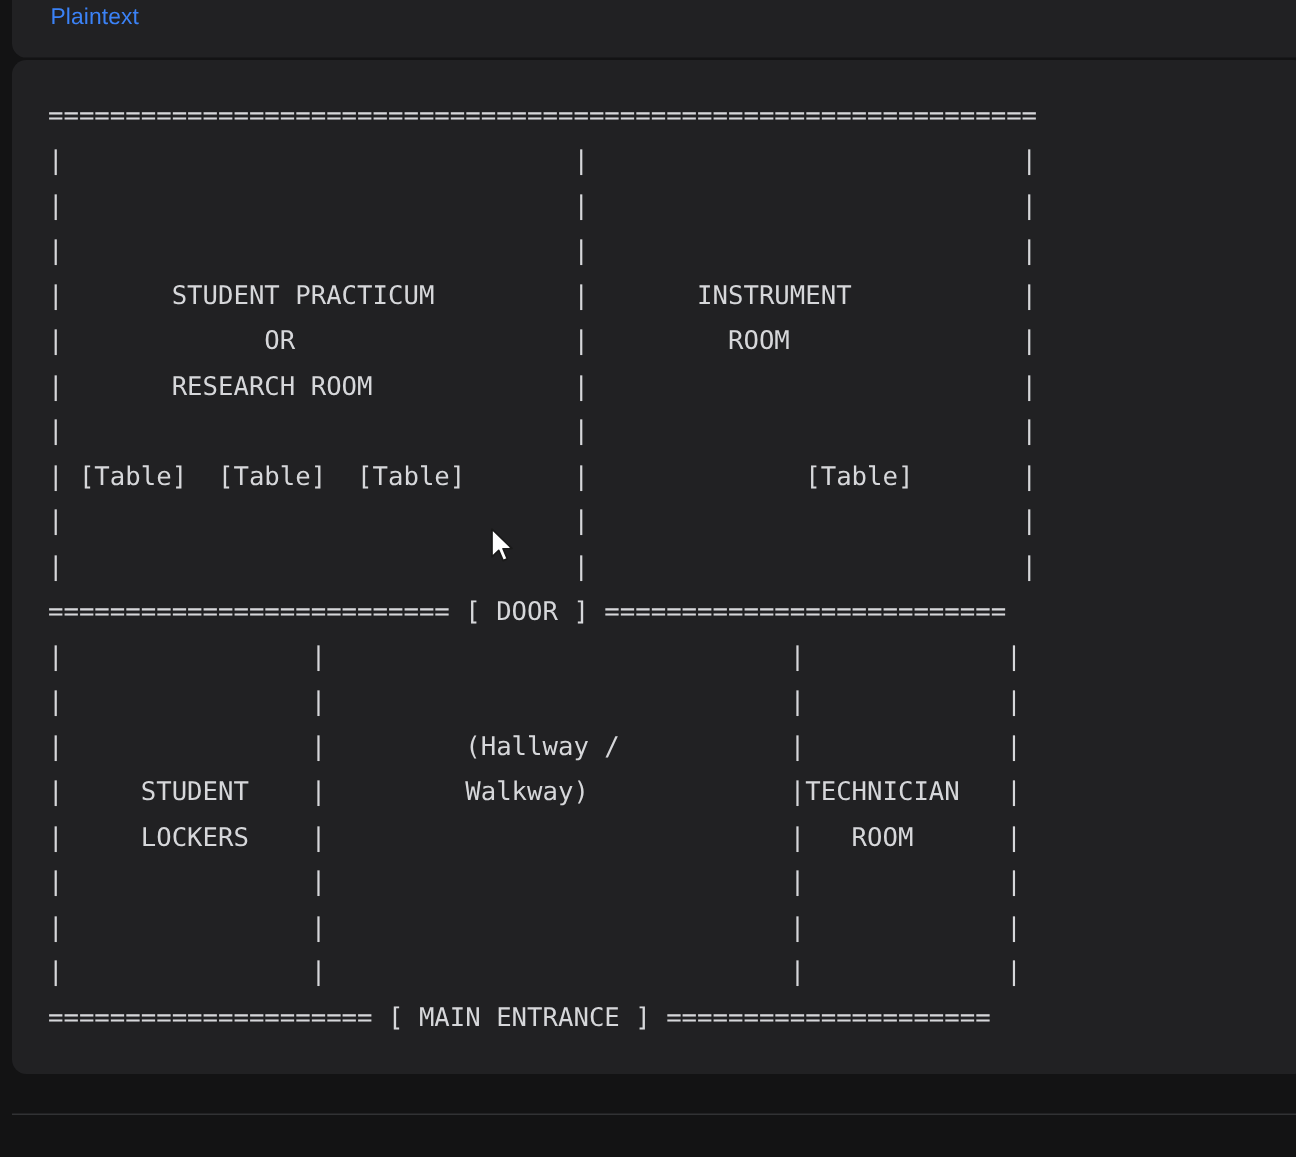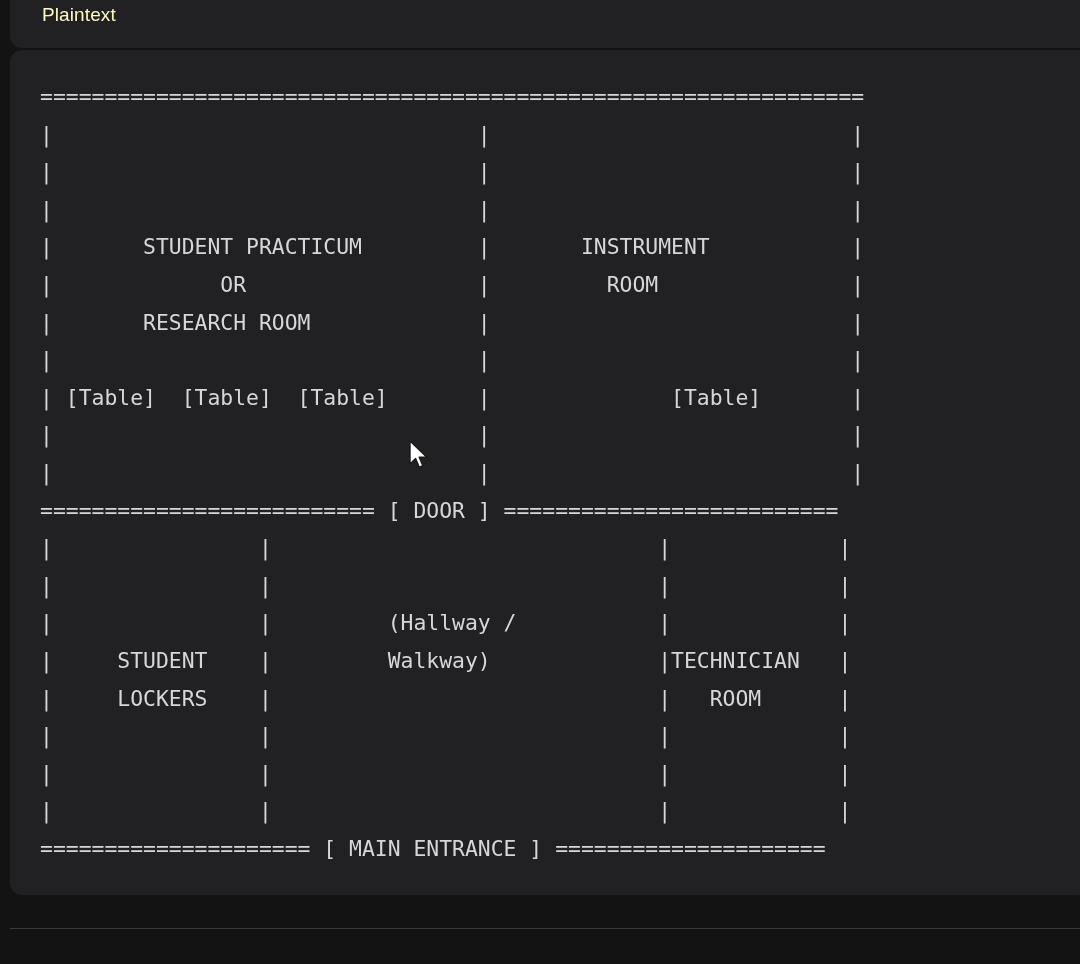--- a/index.html
+++ b/index.html
@@ -23,21 +23,21 @@
     width: 1080px; height: 74px;
     background: #212123;
     border-radius: 12px 12px 12px 12px;
     display: flex;
     align-items: flex-end;
     padding: 0 0 24px 32px;
   }
   .lang-header .lang-label {
     font-family: "Liberation Sans", sans-serif;
     font-size: 19px;
-    color: #fef9c3;
+    color: #3b82f6;
     line-height: 1;
     letter-spacing: 0.1px;
   }
 
   
   .code-panel {
     position: absolute;
     left: 10px; top: 50px;
     width: 1080px; height: 845px;
     background: #212123;

